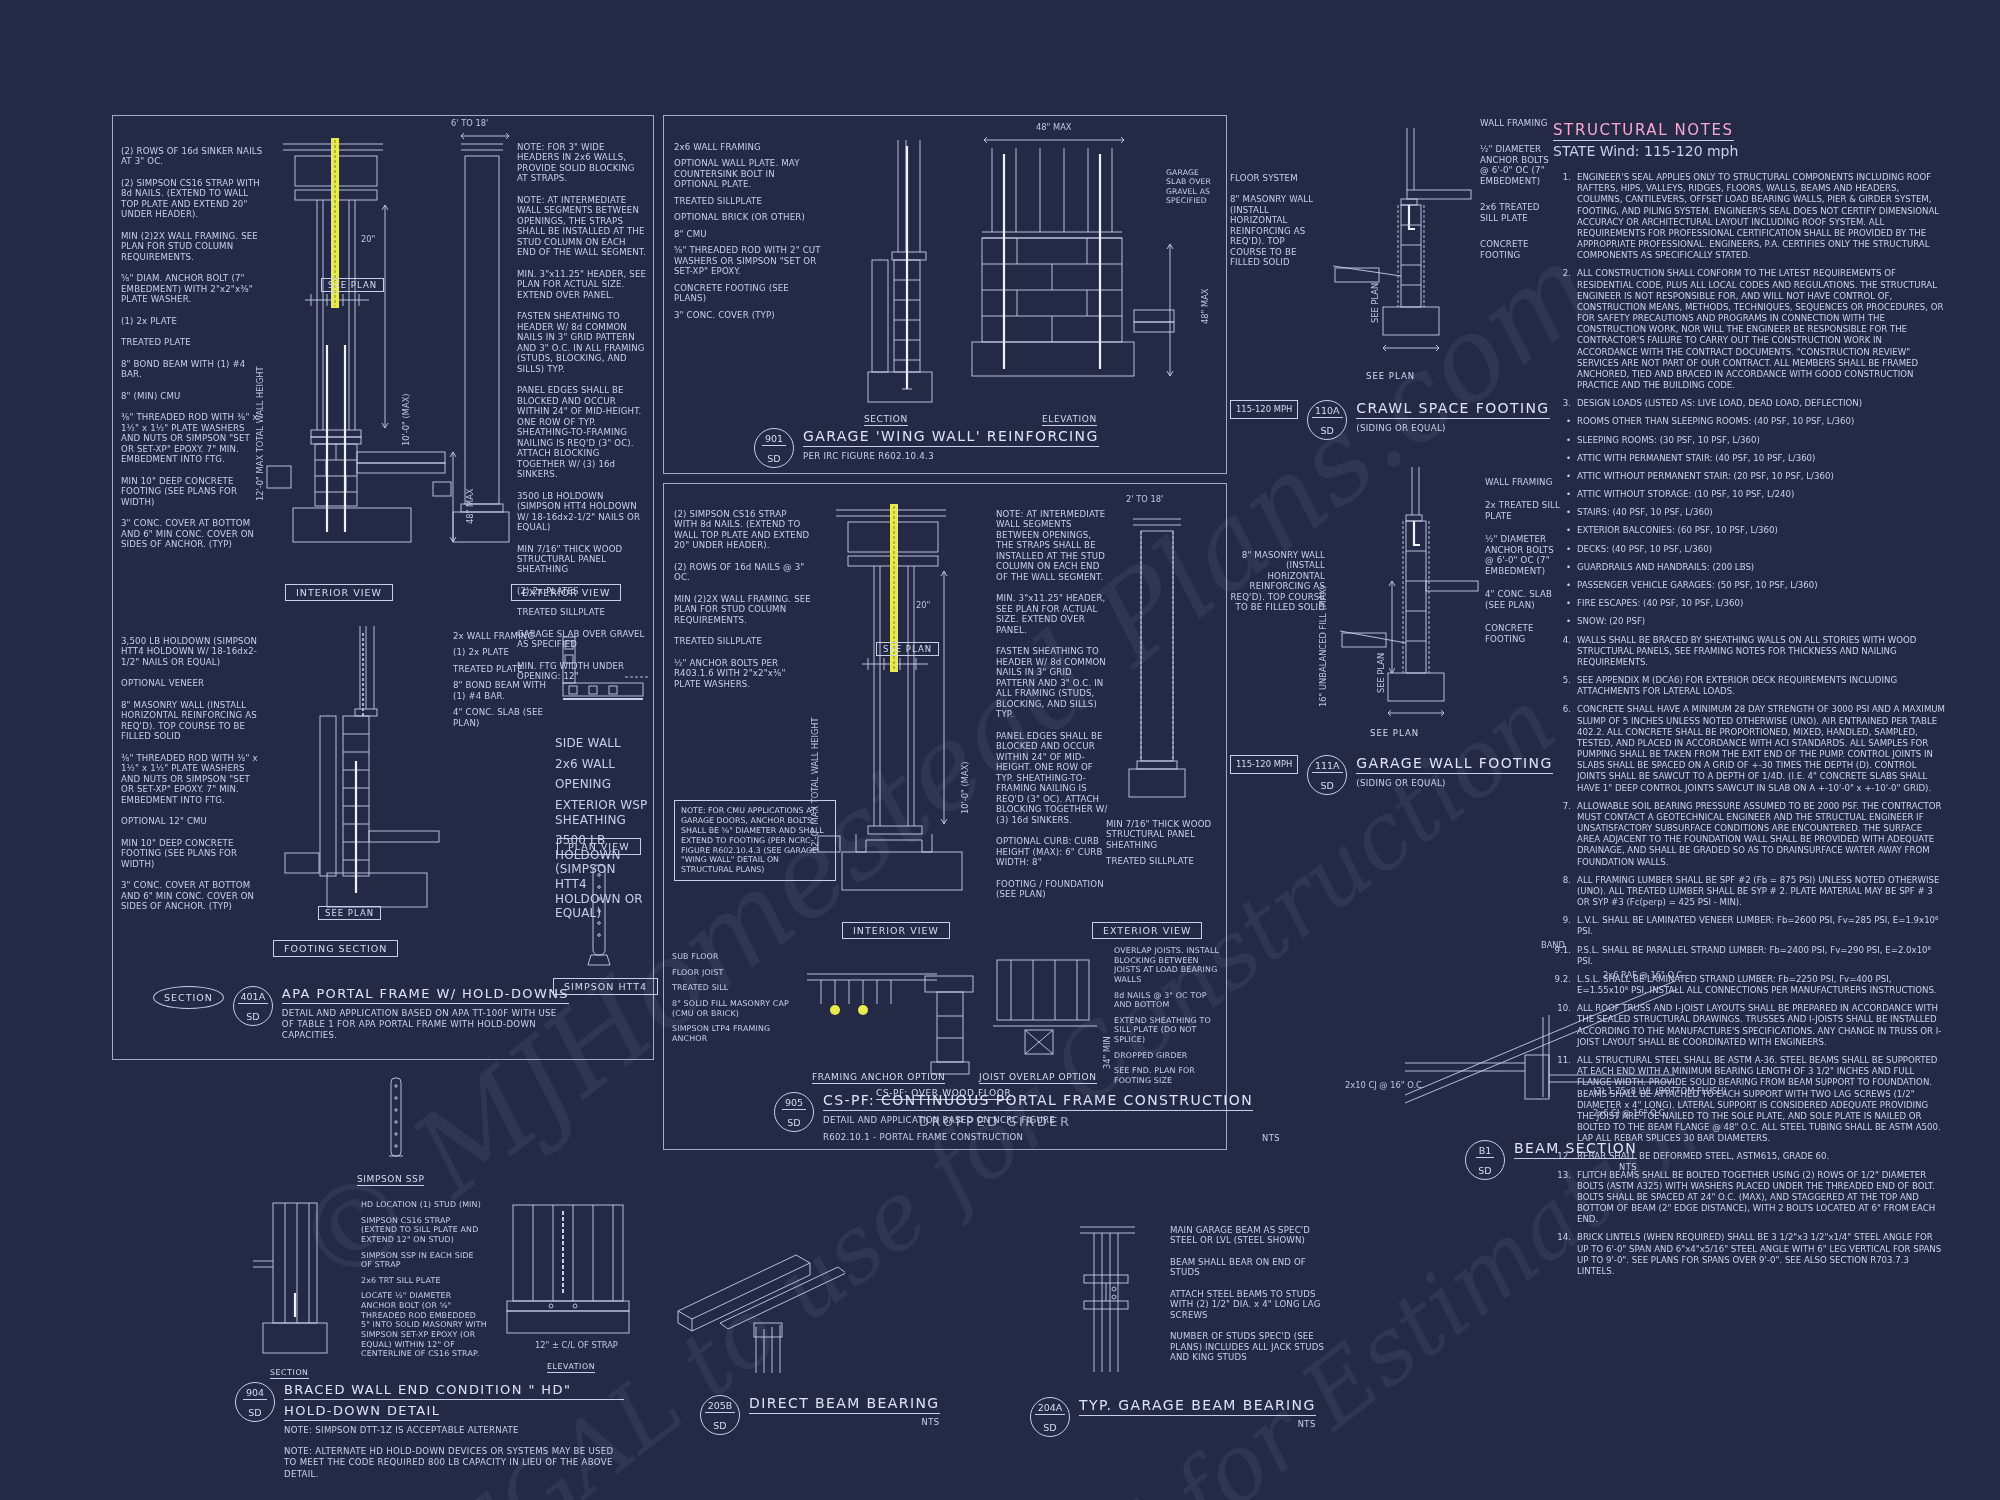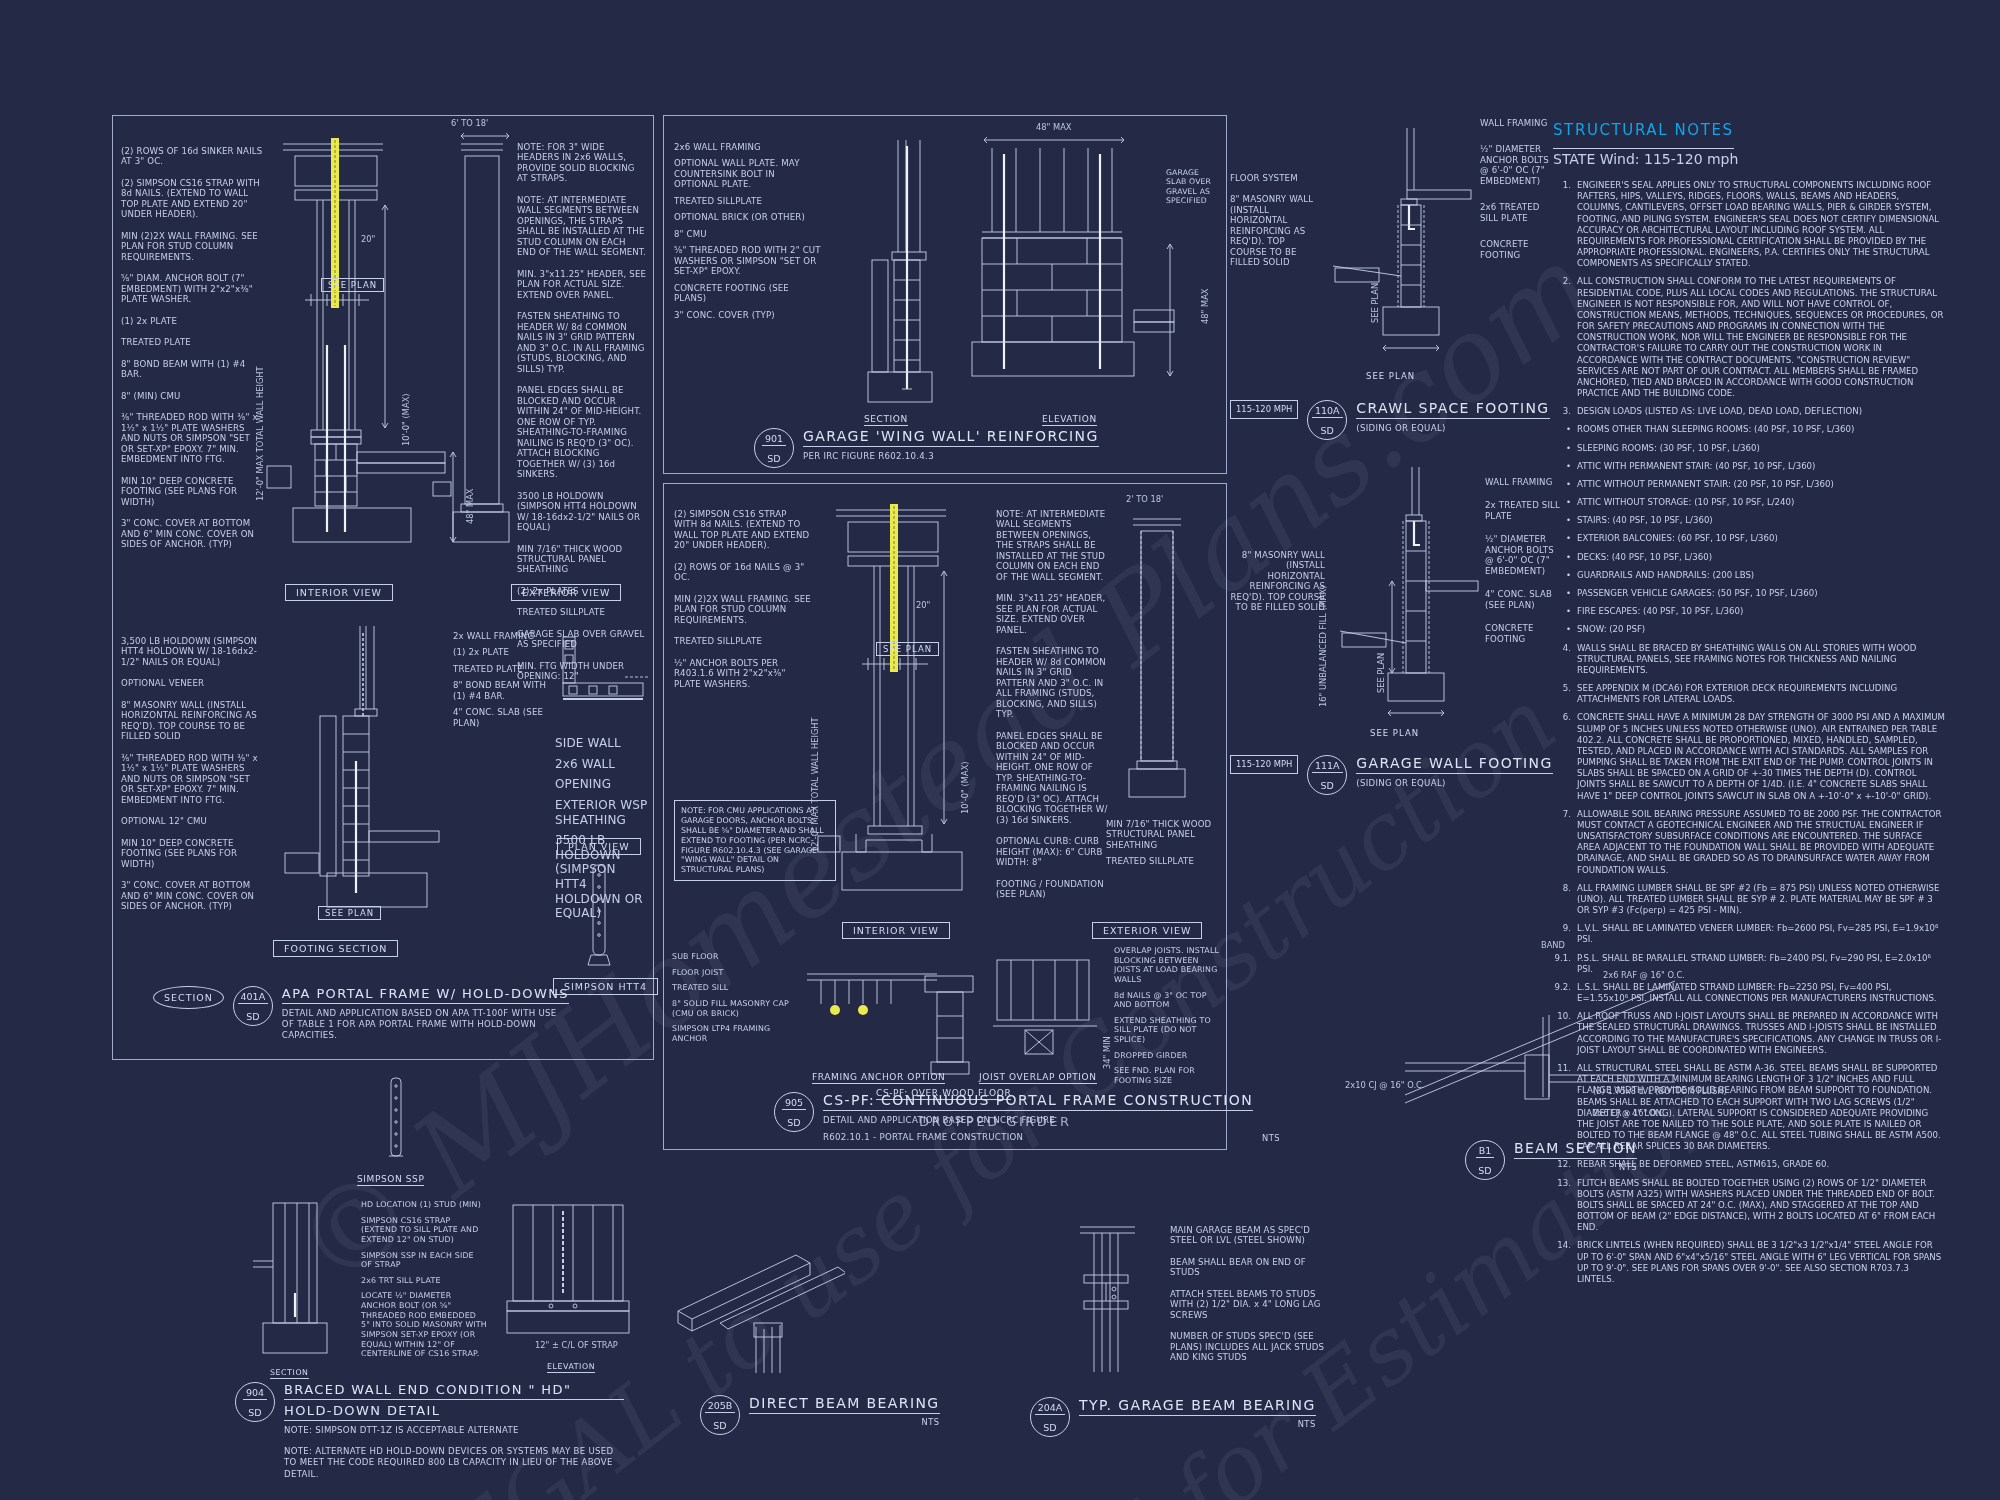--- a/index.html
+++ b/index.html
@@ -37,21 +37,21 @@
   svg.draw{position:absolute;color:#c6cfe9}
   svg.draw *{stroke:#c6cfe9;fill:none;stroke-width:.9}
   svg.draw .dotF{fill:#c6cfe9;stroke:none}
   svg.draw .fillY{fill:#e9ea4e;stroke:none}
   svg.draw .rod{stroke:#eef2fc;stroke-width:2.2}
   svg.draw .dash{stroke-dasharray:3 2}
   .nr{display:flex;gap:6px;font-size:8.6px;line-height:1.3;margin-bottom:7px}
   .nn{width:18px;flex:none;text-align:right}
   .nt{flex:1}
   .notes-head{font-size:15px;letter-spacing:1.6px;border-bottom:1.2px solid #c6cfe9;
-              display:inline-block;padding-bottom:9px;color:#0ea5e9}
+              display:inline-block;padding-bottom:1px;color:#f9a8d4}
   .notes-sub{font-size:14px;margin:2px 0 13px}
   .wm{position:absolute;font-family:"DejaVu Serif",serif;font-style:italic;
       color:rgba(206,213,235,0.07);white-space:nowrap;transform:rotate(-38deg);pointer-events:none;z-index:50}
   .ghost{position:absolute;font-size:13px;letter-spacing:2.5px;color:rgba(205,213,235,.75);white-space:nowrap}
 </style>
 </head>
 <body>
 
 <div class="wm" style="left:140px;top:700px;font-size:115px">© MJHomestead Plans.com</div>
 <div class="wm" style="left:170px;top:1130px;font-size:92px">ILLEGAL to use for Construction</div>

